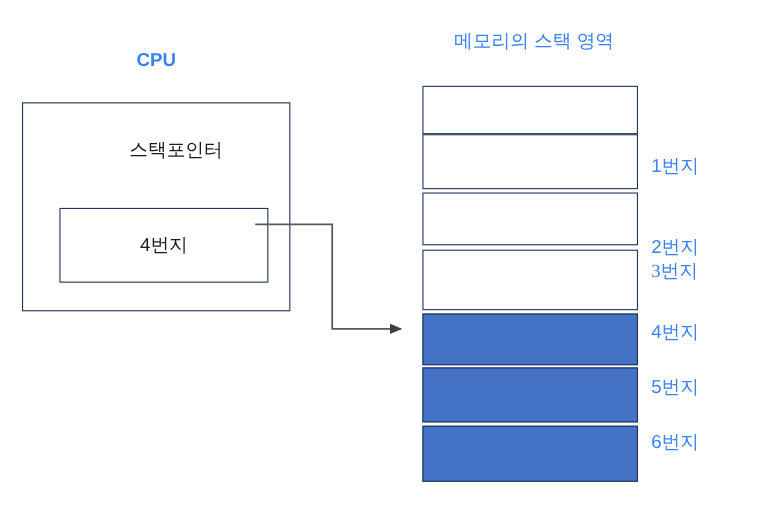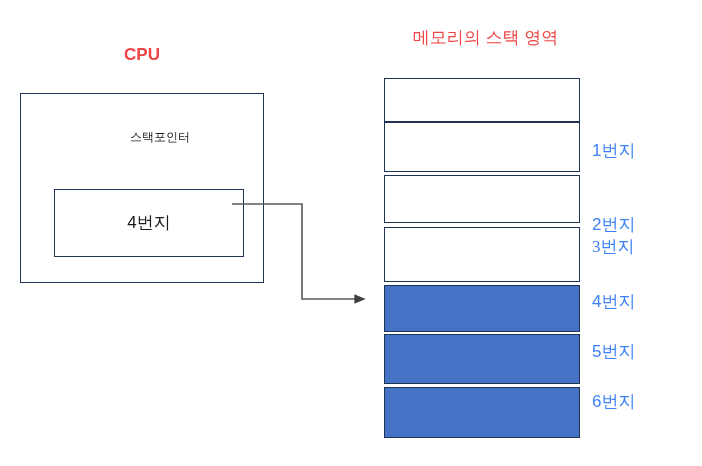--- a/index.html
+++ b/index.html
@@ -21,21 +21,21 @@
     left: 0; top: 0;
     width: 702px;
     height: 466px;
   }
 
   
   .title {
     position: absolute;
     font-size: 17px;
     line-height: 20px;
-    color: #ef4444;
+    color: #3b82f6;
     white-space: nowrap;
     text-align: center;
   }
   #cpu-title {
     left: 82px;
     top: 45px;
     width: 120px;
     font-weight: bold;
   }
   #memory-title {
@@ -54,21 +54,21 @@
     border: 1.3px solid #1f3355;
     box-sizing: border-box;
     background: #ffffff;
   }
   #cpu-inner-label {
     position: absolute;
     left: 20px;
     top: 127px;
     width: 280px;
     text-align: center;
-    font-size: 12px;
+    font-size: 17px;
     line-height: 20px;
     color: #1a1a1a;
     white-space: nowrap;
   }
   #stack-pointer-box {
     position: absolute;
     left: 54px;
     top: 189px;
     width: 190px;
     height: 68px;

